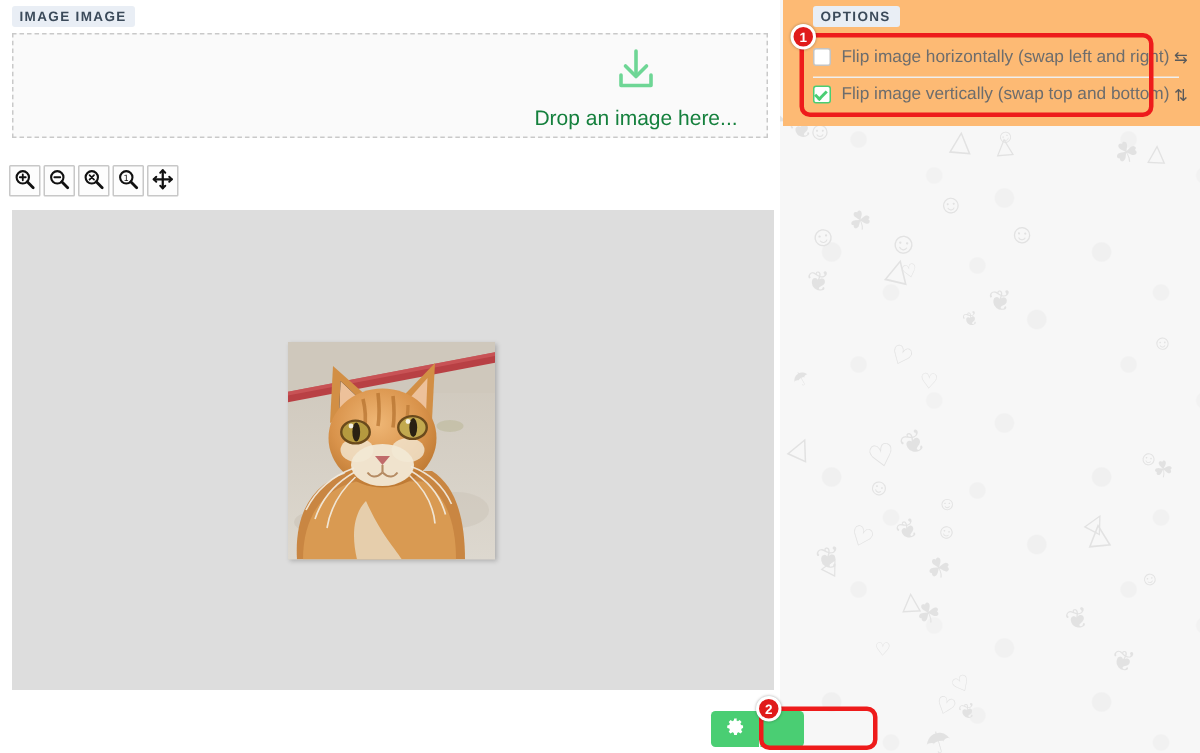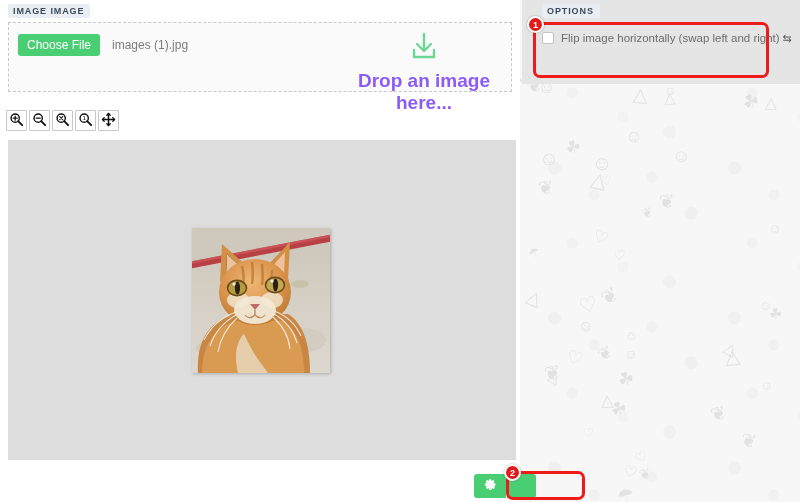--- a/index.html
+++ b/index.html
@@ -117,23 +117,22 @@
   .url-input::placeholder { color: #b0b0b0; }
 
   .drop-hint {
     position: absolute;
     left: 330px; top: 8px;
     width: 170px;
     text-align: center;
   }
   .drop-hint .arrow { display: block; margin: 0 auto 4px; }
   .drop-hint .txt {
-    font-size: 19px;
-    color: #8b5cf6;
-    font-weight: bold;
+    font-size: 14px;
+    color: #15803d;
   }
 
   
   .zoom-toolbar {
     position: absolute;
     left: 6px; top: 110px;
     display: flex;
     gap: 2px;
   }
   .tool-btn {
@@ -175,21 +174,21 @@
     left: 522px; top: 0;
     width: 278px;
     height: 502px;
     z-index: 2;
   }
   .options-panel {
     position: absolute;
     left: 0; top: 0;
     width: 278px;
     height: 84px;
-    background: #e5e5e5;
+    background: #fdba74;
     text-decoration: underline;
   }
   .label-options { position: absolute; left: 20px; top: 4px; }
 
   .opt-row {
     position: absolute;
     left: 20px;
     width: 244px;
     height: 22px;
     display: flex;
@@ -489,24 +488,20 @@
     <span style="left: 177.438px; top: 76.8193px; font-size: 16.5893px; transform: rotate(-29.3025deg);">♡</span>
     <span style="left: 557.085px; top: 10.723px; font-size: 19.9761px; transform: rotate(-27.1716deg);">△</span>
   </div>
 
 <div class="left-col">
 
   <span class="section-label label-input-image">IMAGE IMAGE</span>
 
   <div class="dropzone">
 
-    <div class="file-row">
-      <button class="choose-file-btn">Choose File</button>
-      <span class="file-name">images (1).jpg</span>
-    </div>
 
 
     <div class="drop-hint">
       <span class="arrow">
         <svg width="34" height="32" viewBox="0 0 34 32" fill="none">
           <path d="M17 3 L17 19" stroke="#6ed695" stroke-width="2.4" stroke-linecap="round"></path>
           <path d="M10 13 L17 20 L24 13" stroke="#6ed695" stroke-width="2.4" stroke-linecap="round" stroke-linejoin="round" fill="none"></path>
           <path d="M7 19 L7 26 L27 26 L27 19" stroke="#6ed695" stroke-width="2.4" stroke-linecap="round" stroke-linejoin="round" fill="none"></path>
         </svg>
       </span>
@@ -645,20 +640,25 @@
 
   <div class="options-panel">
     <span class="section-label label-options">OPTIONS</span>
 
     <div class="opt-row opt-row-1">
       <span class="cbox"></span>
       <span class="opt-label">Flip image horizontally (swap left and right)</span>
       <span class="swap-ico">⇆</span>
     </div>
 
+    <div class="opt-row opt-row-2">
+      <span class="cbox checked"></span>
+      <span class="opt-label">Flip image vertically (swap top and bottom)</span>
+      <span class="swap-ico">⇅</span>
+    </div>
   </div>
 
 
   <div class="flipped-canvas"></div>
 </div>
 
 <div class="action-bar">
   <button class="gear-btn">
     <span>
       <svg width="13" height="13" viewBox="0 0 16 16" fill="#ffffff">

